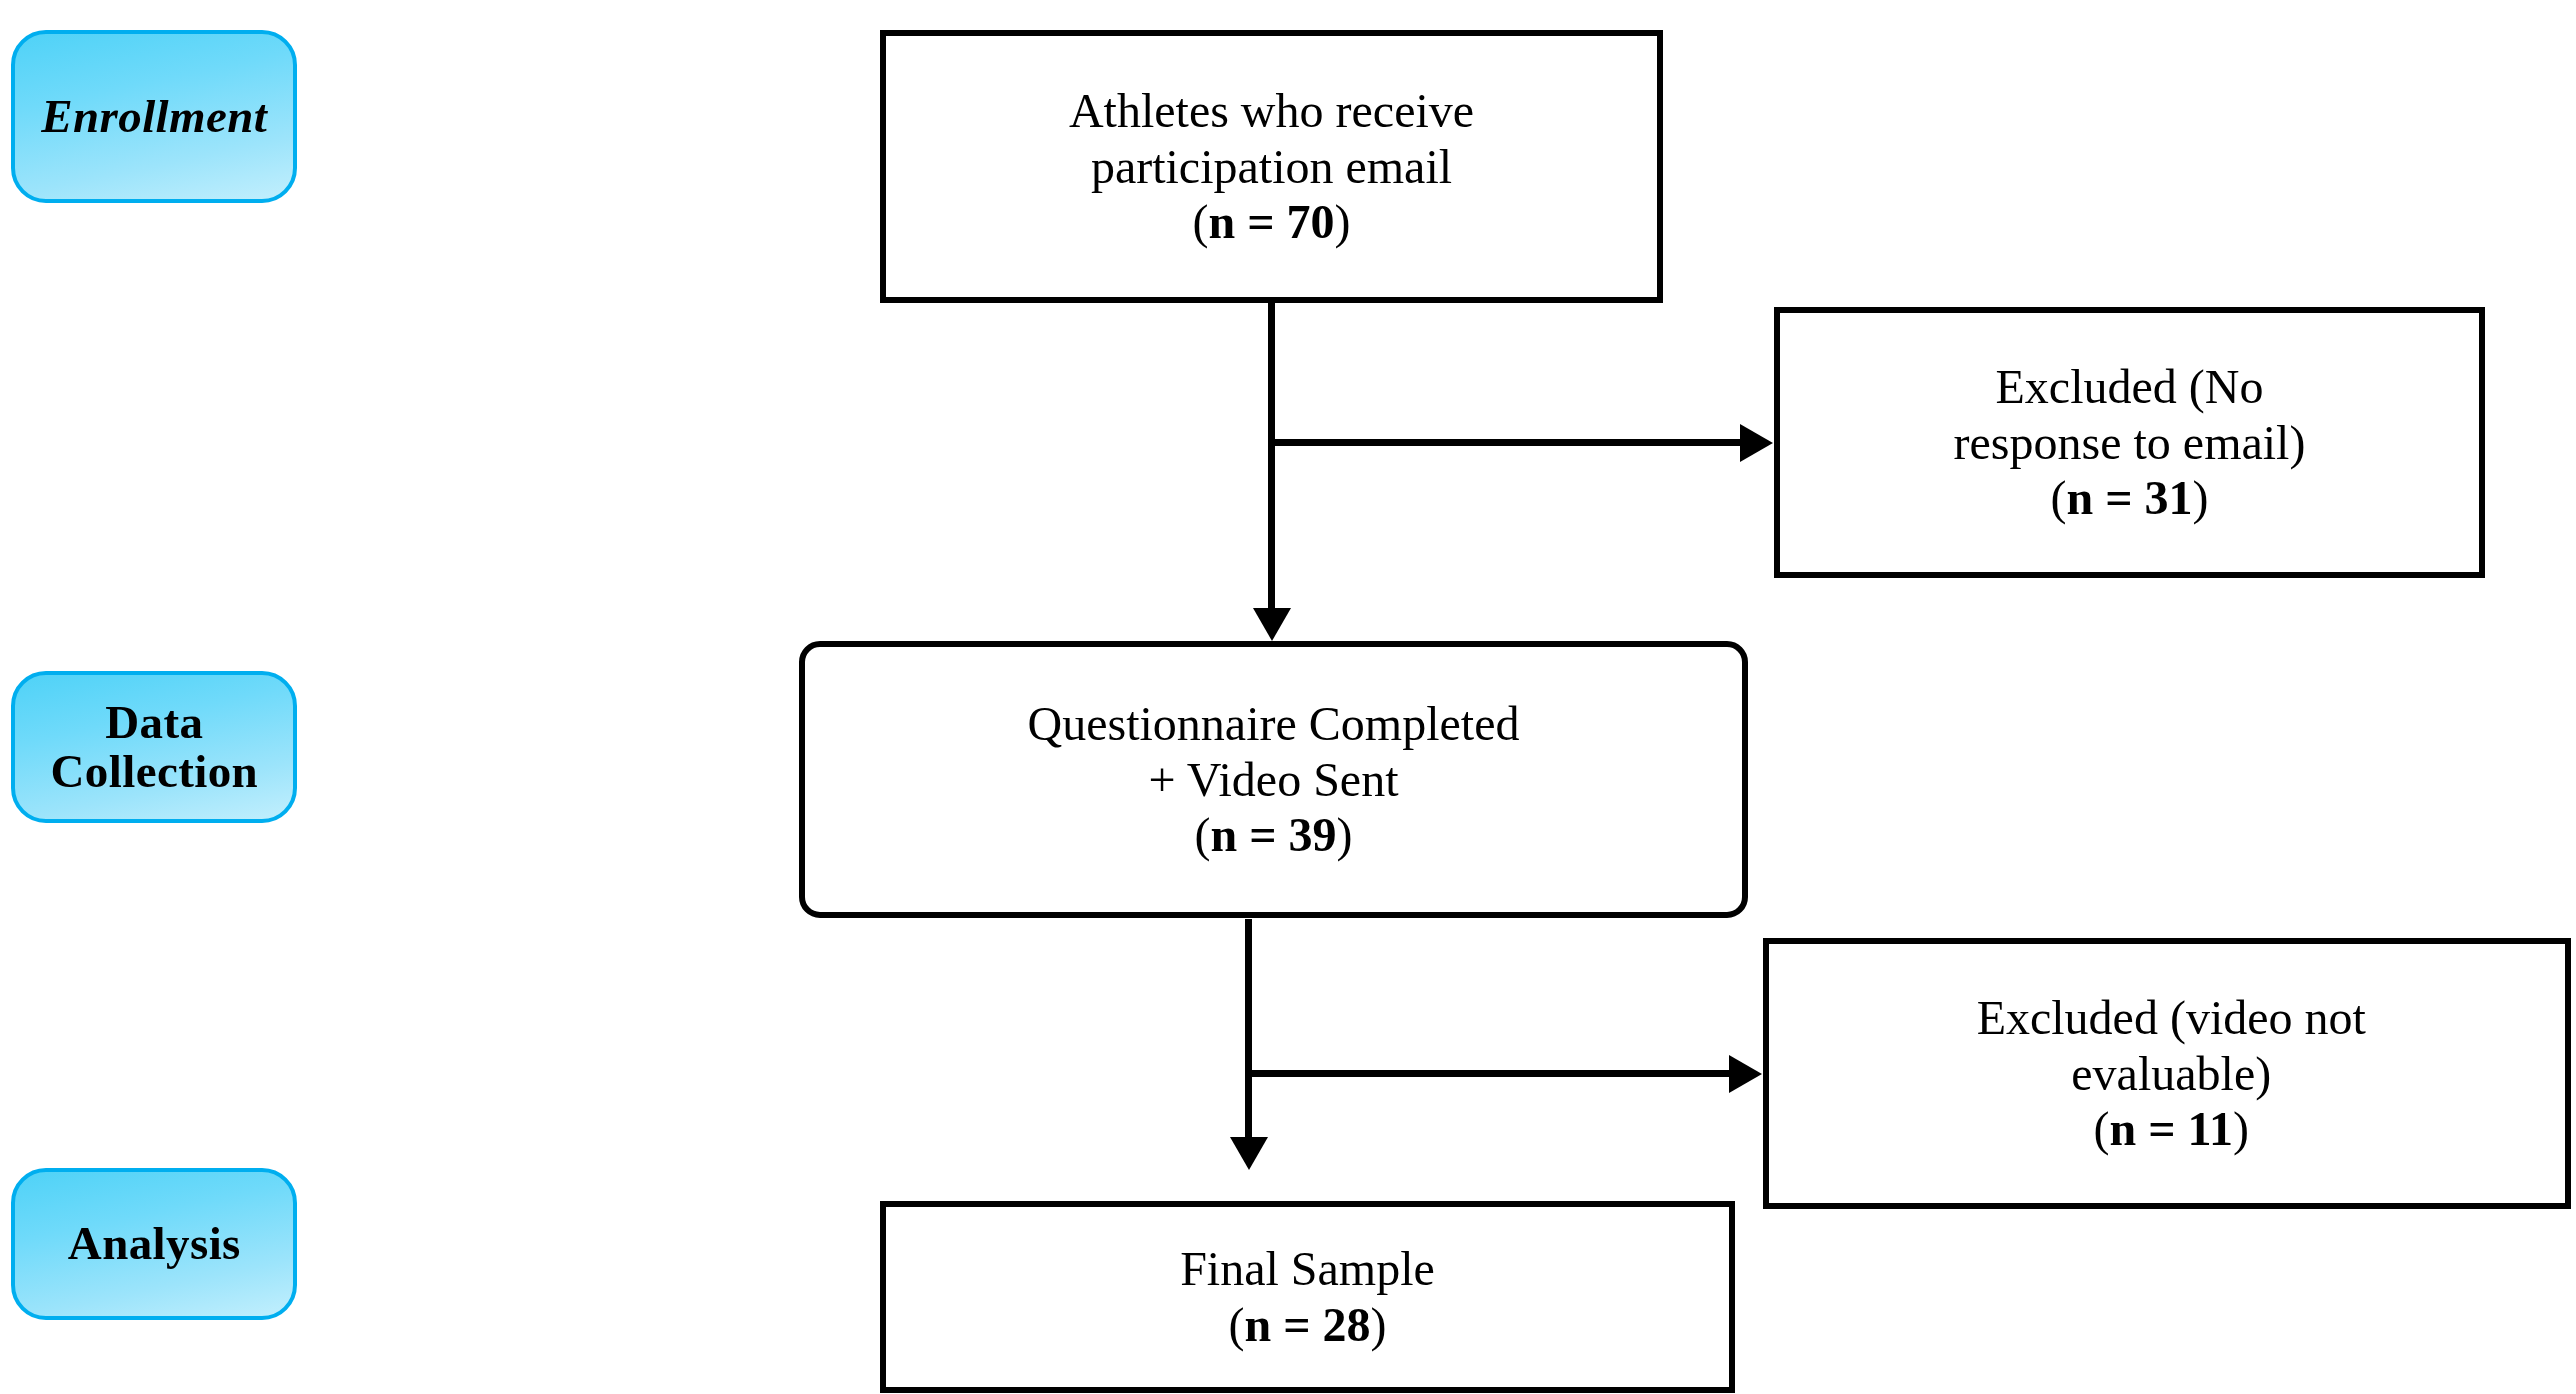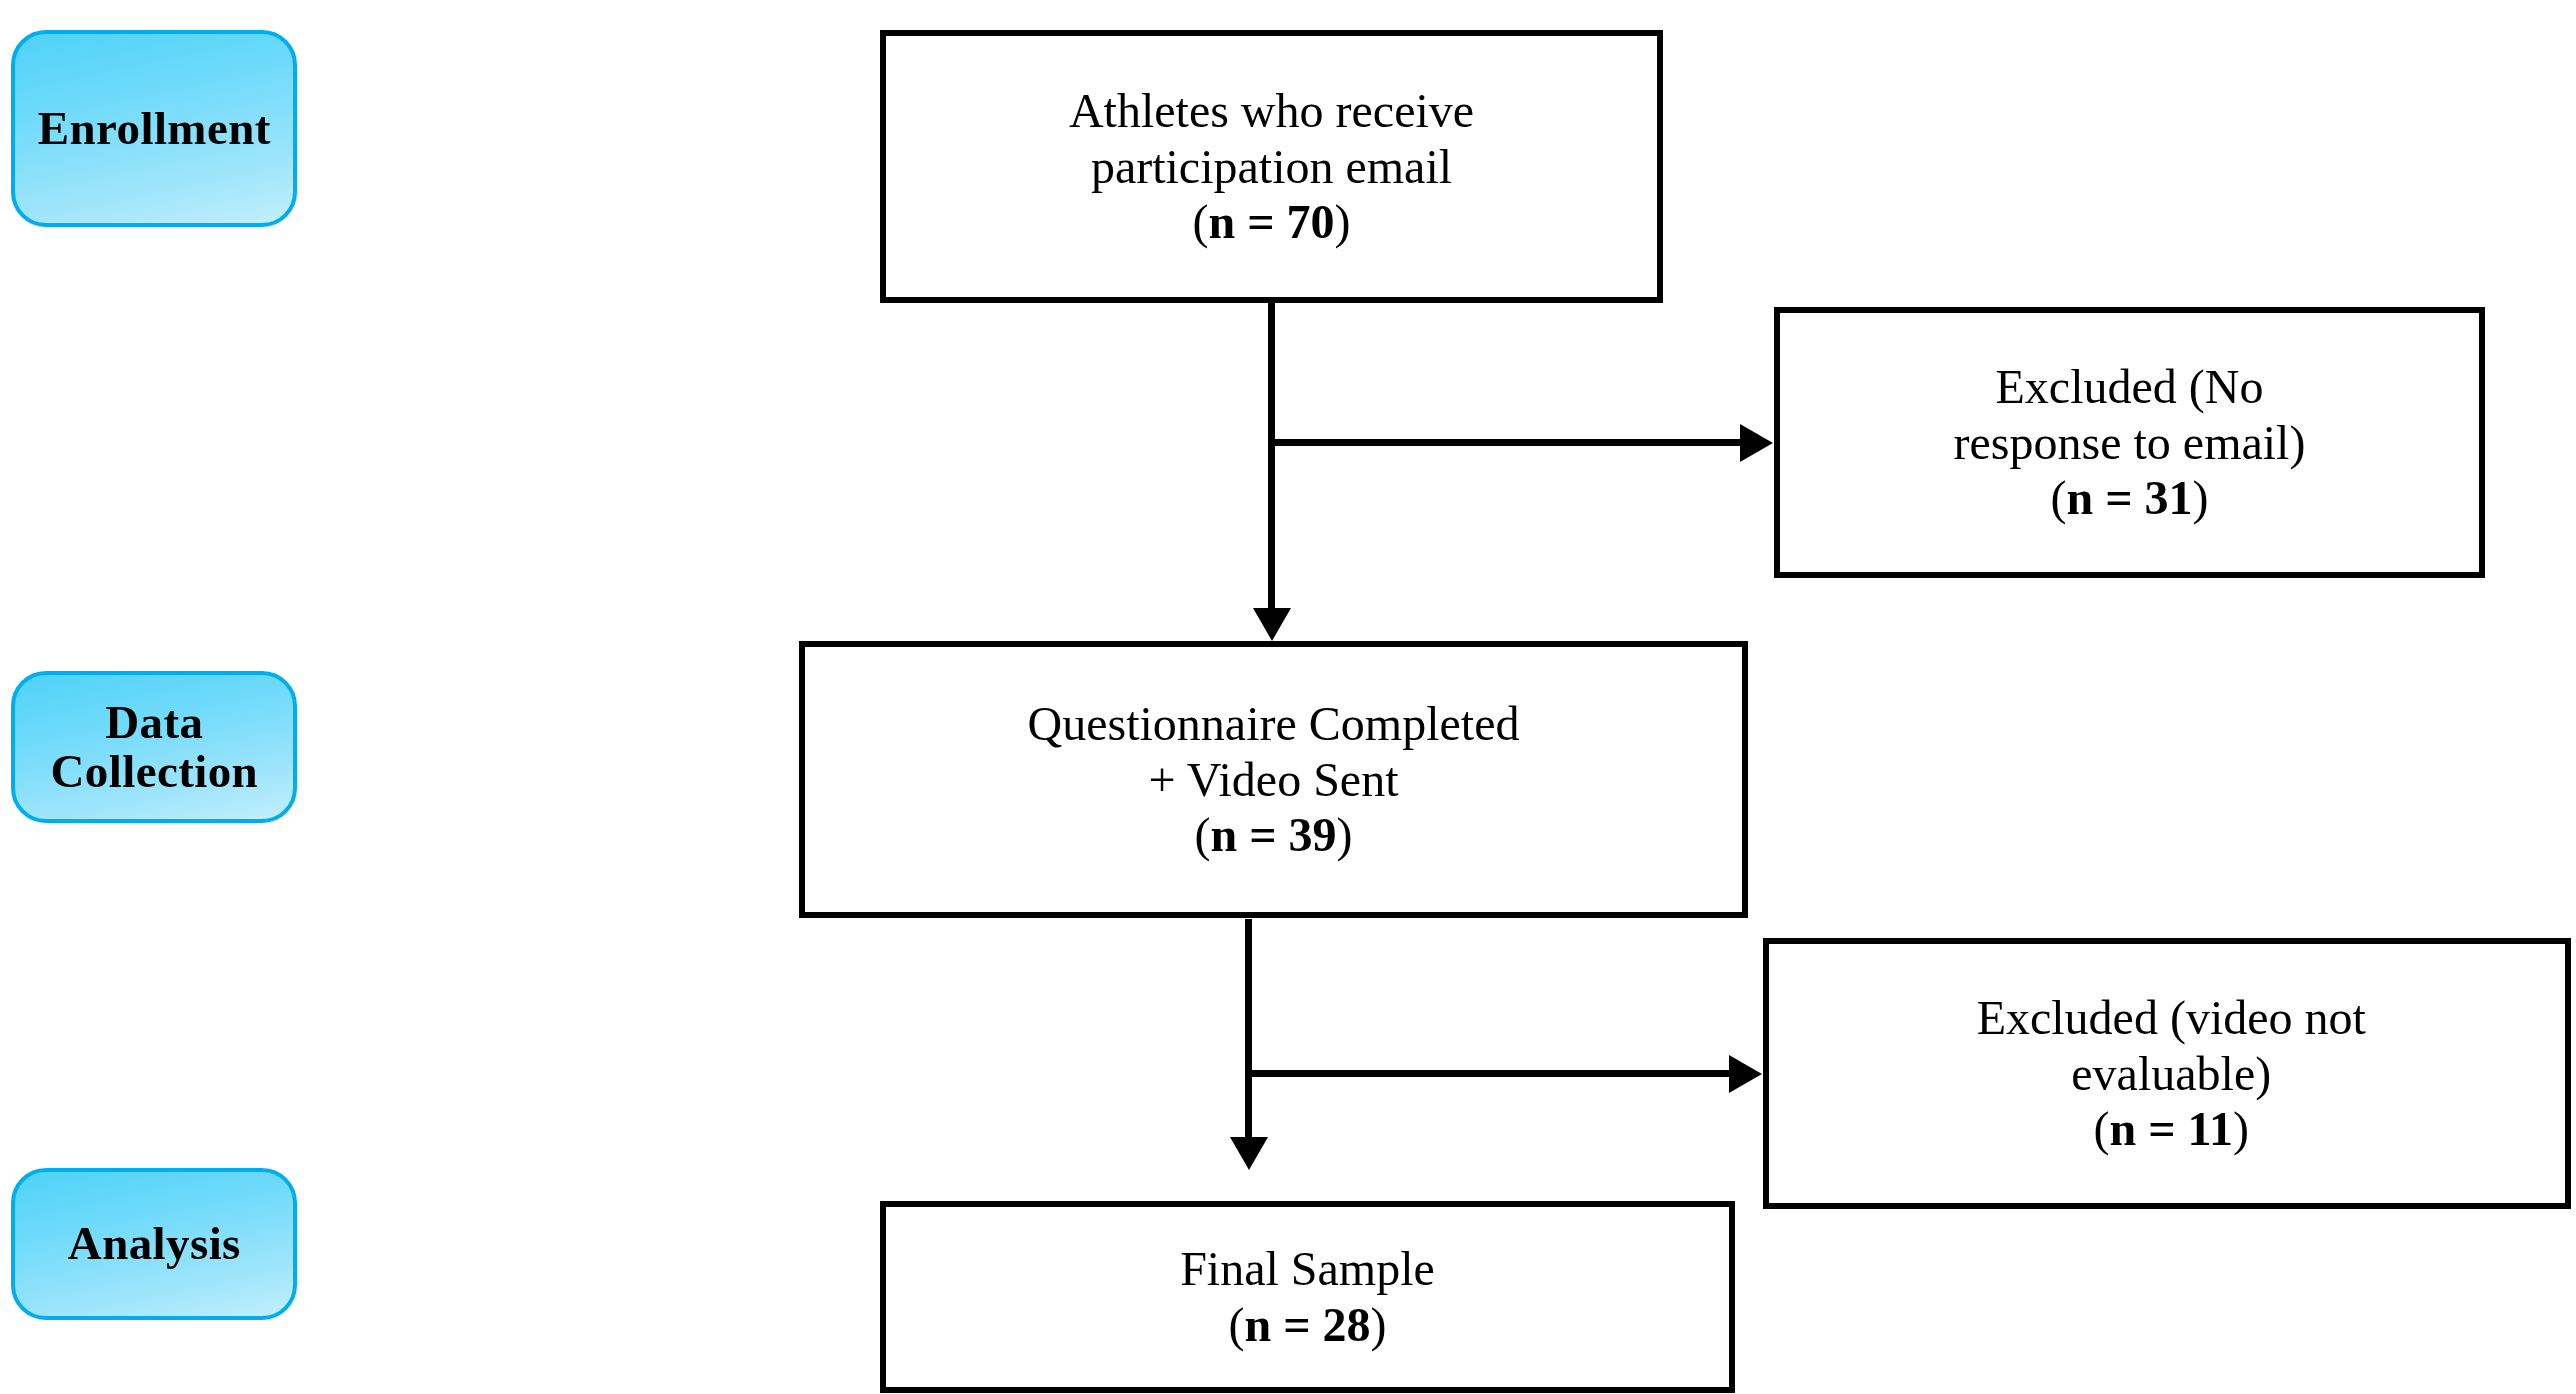--- a/index.html
+++ b/index.html
@@ -84,21 +84,21 @@
     border-top: 19px solid transparent;
     border-bottom: 19px solid transparent;
     border-left: 33px solid #000000;
   }
 </style>
 </head>
 <body>
 
 <div id="canvas">
 
-  <div class="stage-pill" style="left:11.3px; top:30px; width:286px; height:197px;">
+  <div class="stage-pill" style="left:11.3px; top:30px; width:286px; height:173px;font-style:italic;">
     <span class="pill-text">Enrollment</span>
   </div>
 
   <div class="stage-pill" style="left:11.3px; top:671px; width:286px; height:152px;">
     <span class="pill-text">Data Collection</span>
   </div>
 
   <div class="stage-pill" style="left:11.3px; top:1168px; width:286px; height:152px;">
     <span class="pill-text">Analysis</span>
   </div>
@@ -120,21 +120,21 @@
     <div class="line">participation email</div>
     <div class="line count"><span>(</span><b>n = 70</b><span>)</span></div>
   </div>
 
   <div class="flow-box" style="left:1774px; top:307px; width:711px; height:271px;">
     <div class="line">Excluded (No</div>
     <div class="line">response to email)</div>
     <div class="line count"><span>(</span><b>n = 31</b><span>)</span></div>
   </div>
 
-  <div class="flow-box" style="left:799px; top:641px; width:949px; height:277px;">
+  <div class="flow-box" style="left:799px; top:641px; width:949px; height:277px;border-radius:21px;">
     <div class="line">Questionnaire Completed</div>
     <div class="line">+ Video Sent</div>
     <div class="line count"><span>(</span><b>n = 39</b><span>)</span></div>
   </div>
 
   <div class="flow-box" style="left:1763px; top:938px; width:808px; height:271px;padding-left:22px;">
     <div class="line">Excluded (video not</div>
     <div class="line">evaluable)</div>
     <div class="line count"><span>(</span><b>n = 11</b><span>)</span></div>
   </div>

